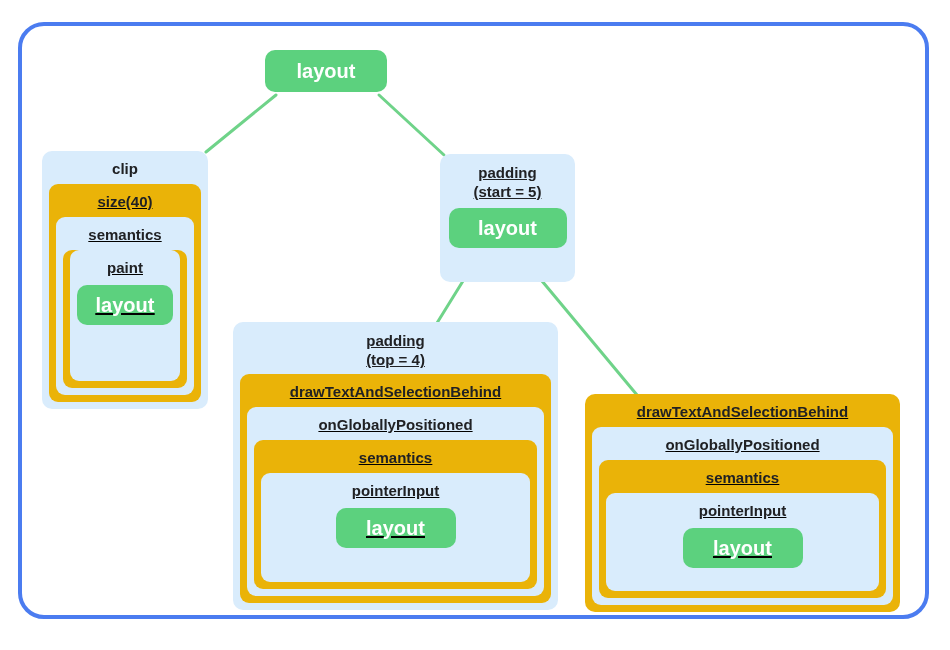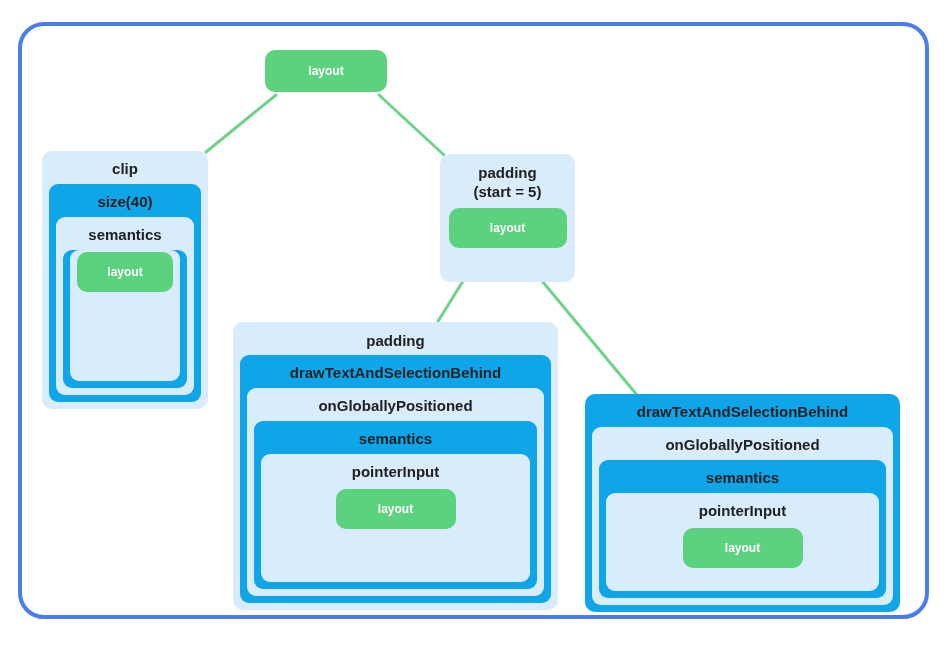--- a/index.html
+++ b/index.html
@@ -24,47 +24,47 @@
     width:950px; height:650px;
     pointer-events:none;
   }
   .tree-node {
     position:absolute;
     display:flex;
     flex-direction:column;
     border-radius:10px;
   }
   .light  { background:#d9ecfc; }
-  .medium { background:#0ea5e9; }
+  .medium { background:#eab308;text-decoration:underline; }
   .lvl {
     display:flex;
     flex-direction:column;
     flex:1 1 auto;
     border-radius:9px;
     margin:0 7px 7px;
   }
   .lbl {
     flex:0 0 auto;
     font-size:15px;
     font-weight:700;
     color:#202124;
     text-align:center;
     line-height:19px;
     padding:8px 16px 6px;
     white-space:nowrap;
   }
-  .lbl.two { padding:9px 20px 5px; }
+  .lbl.two { padding:9px 20px 5px;text-decoration:underline; }
   .leaf {
     flex:0 0 auto;
     width:120px; height:40px;
     margin:2px auto 8px;
     background:#5cd17e;
     border-radius:10px;
     color:#ffffff;
-    font-size:12px;
+    font-size:20px;
     font-weight:700;
     display:flex;
     align-items:center;
     justify-content:center;
   }
   .leaf.small { width:96px; }
   .leaf.root {
     position:absolute;
     left:265px; top:50px;
     width:122px; height:42px;
@@ -88,38 +88,40 @@
   <div class="leaf root">layout</div>
 
   <div class="tree-node light" style="left:42px; top:151px; width:166px; height:258px;">
     <div class="lbl">clip</div>
     <div class="lvl medium">
       <div class="lbl">size(40)</div>
       <div class="lvl light">
         <div class="lbl">semantics</div>
         <div class="lvl medium">
           <div class="lvl light">
+            <div class="lbl">paint</div>
             <div class="leaf small">layout</div>
           </div>
         </div>
       </div>
     </div>
   </div>
 
   <div class="tree-node light" style="left:440px; top:154px; width:135px; height:128px;">
     <div class="lbl two">
       <div>padding</div>
       <div>(start = 5)</div>
     </div>
     <div class="leaf" style="width:118px;">layout</div>
   </div>
 
   <div class="tree-node light" style="left:233px; top:322px; width:325px; height:288px;">
     <div class="lbl two">
       <div>padding</div>
+      <div>(top = 4)</div>
     </div>
     <div class="lvl medium">
       <div class="lbl">drawTextAndSelectionBehind</div>
       <div class="lvl light">
         <div class="lbl">onGloballyPositioned</div>
         <div class="lvl medium">
           <div class="lbl">semantics</div>
           <div class="lvl light">
             <div class="lbl">pointerInput</div>
             <div class="leaf">layout</div>

